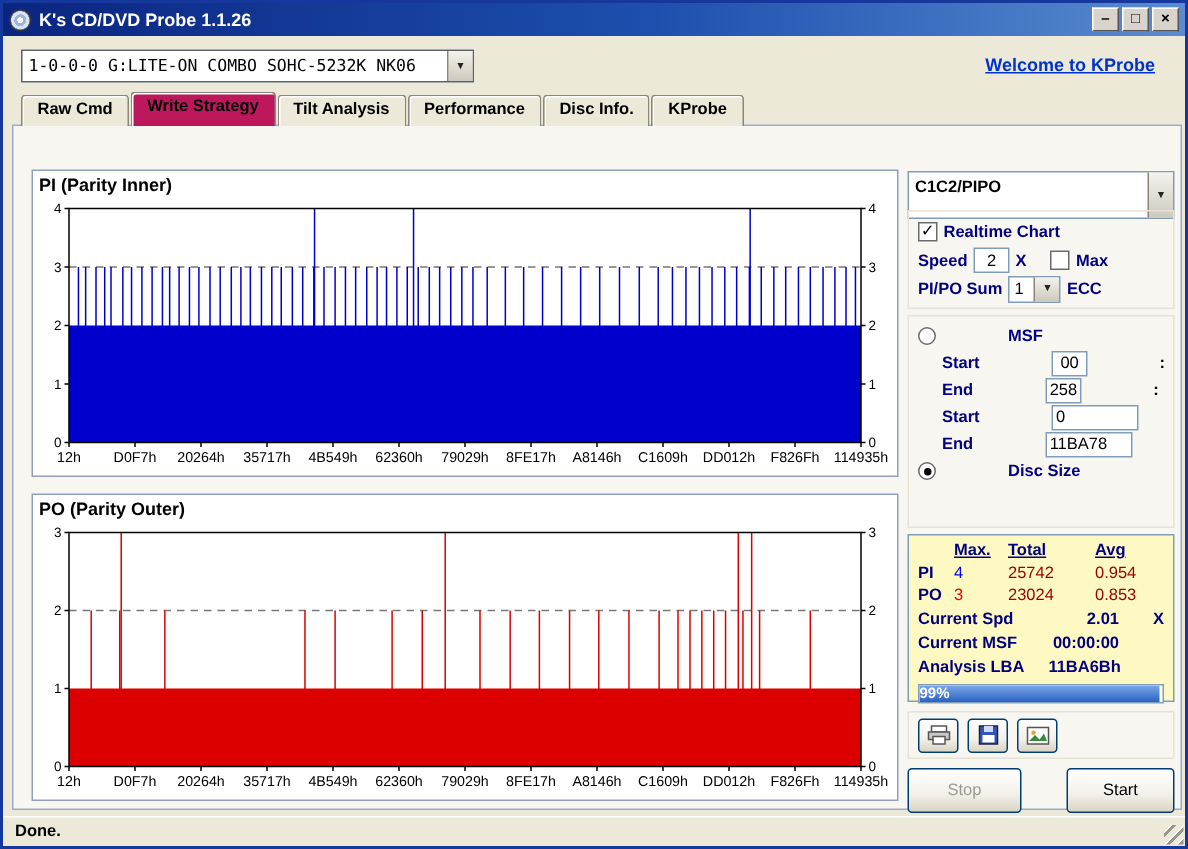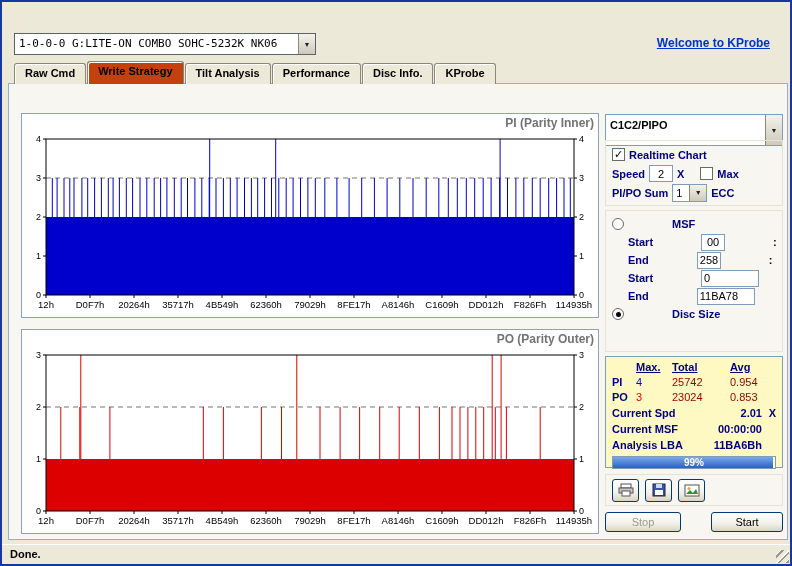--- a/index.html
+++ b/index.html
@@ -23,32 +23,32 @@
   .combo-text { flex: 1; font: 11px "DejaVu Sans Mono", monospace; padding: 3px 4px; white-space: nowrap; overflow: hidden; }
   .combo-btn { width: 17px; background: linear-gradient(#f4f2ea,#cdc9bd); border-left: 1px solid #8a867a;
     display: flex; align-items: center; justify-content: center; font-size: 7px; color: #222; }
   .link { position: absolute; top: 12px; right: 20px; font-size: 12px; font-weight: bold; color: #0033cc; text-decoration: underline; cursor: pointer; }
 
   
   .tabs { position: absolute; top: 59px; left: 12px; display: flex; align-items: flex-end; z-index: 3; }
   .tab { height: 21px; padding: 3px 10px; font-size: 11px; font-weight: bold; color: #000;
     background: #ece9d8; border: 1px solid #8a867a; border-bottom: none; border-radius: 3px 3px 0 0;
     margin-right: 1px; box-shadow: inset 1px 1px 0 #fff; cursor: default; }
-  .tab.active { height: 23px; background: #c2410c; position: relative; }
+  .tab.active { height: 23px; background: #be185d; position: relative; }
 
   
   .main { position: absolute; top: 81px; left: 6px; width: 780px; height: 457px;
     background: #f7f6f1; border: 1px solid #9aaccb; }
 
   
   .chart-panel { position: absolute; left: 12px; width: 578px; height: 205px; background: #fff;
     border: 1px solid #90a0bc; padding: 2px 4px; }
   #pi-panel { top: 29px; }
   #po-panel { top: 245px; }
-  .chart-title { text-align: right; font-size: 12px; font-weight: bold; color: #737373; height: 17px; }
+  .chart-title { text-align: left; font-size: 12px; font-weight: bold; color: #000000; height: 17px; }
   svg.plot { display: block; margin: 0 auto; }
 
   
   .rpanel { position: absolute; left: 596px; top: 0; width: 178px; height: 457px; font-size: 11px; }
   .lbl { font-size: 11px; font-weight: bold; color: #000080; white-space: nowrap; }
   .field { border: 1px solid #7f9db9; height: 17px; font: 11px "Liberation Sans", sans-serif; padding: 0 2px; background: #fff; color: #000; }
   .w24 { width: 24px; text-align: center; }
   .w58 { width: 58px; }
   .etched { border: 1px groove #e6e2d4; }
   .mode-combo { position: absolute; top: 30px; left: 0; width: 178px; height: 32px; border-color: #7f9db9; }
@@ -68,47 +68,56 @@
   .colon { font-weight: bold; color: #000; }
 
   .statsbox { position: absolute; top: 272px; left: 0; width: 178px; height: 112px; background: #fef9c3;
     border: 1px solid #7f9db9; padding: 3px 6px; }
   .sgrid { display: grid; grid-template-columns: 24px 36px 58px 44px; line-height: 15px; }
   .shead { color: #000080; font-weight: bold; text-decoration: underline; }
   .sname { color: #000080; font-weight: bold; }
   .val-blue { color: #0000ee; }
   .val-red { color: #ee0000; }
   .val-maroon { color: #990000; }
-  .cur-row { display: flex; align-items: center; height: 16px; }
+  .cur-row { display: flex; align-items: center; height: 16px; gap: 16px; }
   .cur-row .lbl { width: 74px; }
   .cur-val { margin-left: auto; font-weight: bold; color: #000080; }
   .cur-unit { width: 14px; text-align: right; font-weight: bold; color: #000080; }
   .progress { position: relative; height: 13px; border: 1px solid #7f9db9; background: #fff; margin-top: 3px; overflow: hidden; }
   .progress-fill { height: 100%; background: linear-gradient(#7aa7e8, #2a62c0); }
-  .progress-text { position: absolute; top: 0; left: 0; right: 0; text-align: center; font-size: 10px; font-weight: bold; color: #fff; line-height: 12px; }
+  .progress-text { position: absolute; top: 0; left: 0; right: 0; font-size: 10px; font-weight: bold; color: #fff; line-height: 12px; }
 
   .box3 { position: absolute; top: 390px; left: 0; width: 178px; height: 32px; padding: 3px 6px; display: flex; gap: 6px; align-items: center; }
   .icon-btn { width: 27px; height: 23px; border: 1px solid #003c74; border-radius: 3px;
     background: linear-gradient(#fff, #f2f0e8 60%, #d8d4c4); display: flex; align-items: center; justify-content: center; cursor: default; }
   .action-row { position: absolute; top: 428px; left: 0; width: 178px; display: flex; justify-content: space-between; }
-  .xp-btn { height: 20px; border: 1px solid #003c74; border-radius: 3px;
+  .xp-btn { height: 30px; border: 1px solid #003c74; border-radius: 3px;
     background: linear-gradient(#fff, #f2f0e8 60%, #d8d4c4); font: 11px "Liberation Sans", sans-serif; cursor: default; }
   .stop { width: 76px; color: #9a9a90; }
   .start { width: 72px; color: #000; }
 
   .statusbar { position: absolute; bottom: 0; left: 0; right: 0; height: 20px; border-top: 1px solid #fff;
     background: #ece9d8; font-size: 11px; font-weight: bold; padding: 3px 8px; }
   .grip { position: absolute; right: 1px; bottom: 1px; width: 13px; height: 13px;
     background: repeating-linear-gradient(135deg, transparent 0 3px, #fff 3px 4px, #9a968a 4px 6px); }
 </style>
 </head>
 <body>
 
 <div class="window">
 
+  <div class="titlebar">
+    <span class="app-icon"></span>
+    <span>K's CD/DVD Probe 1.1.26</span>
+    <span class="tb-btns">
+      <span class="tb-btn">–</span>
+      <span class="tb-btn">□</span>
+      <span class="tb-btn">×</span>
+    </span>
+  </div>
 
   <div class="toolbar">
     <div class="combo drive-combo">
       <span class="combo-text">1-0-0-0 G:LITE-ON COMBO SOHC-5232K NK06</span>
       <span class="combo-btn">▼</span>
     </div>
     <a class="link">Welcome to KProbe</a>
   </div>
 
   <div class="tabs">

